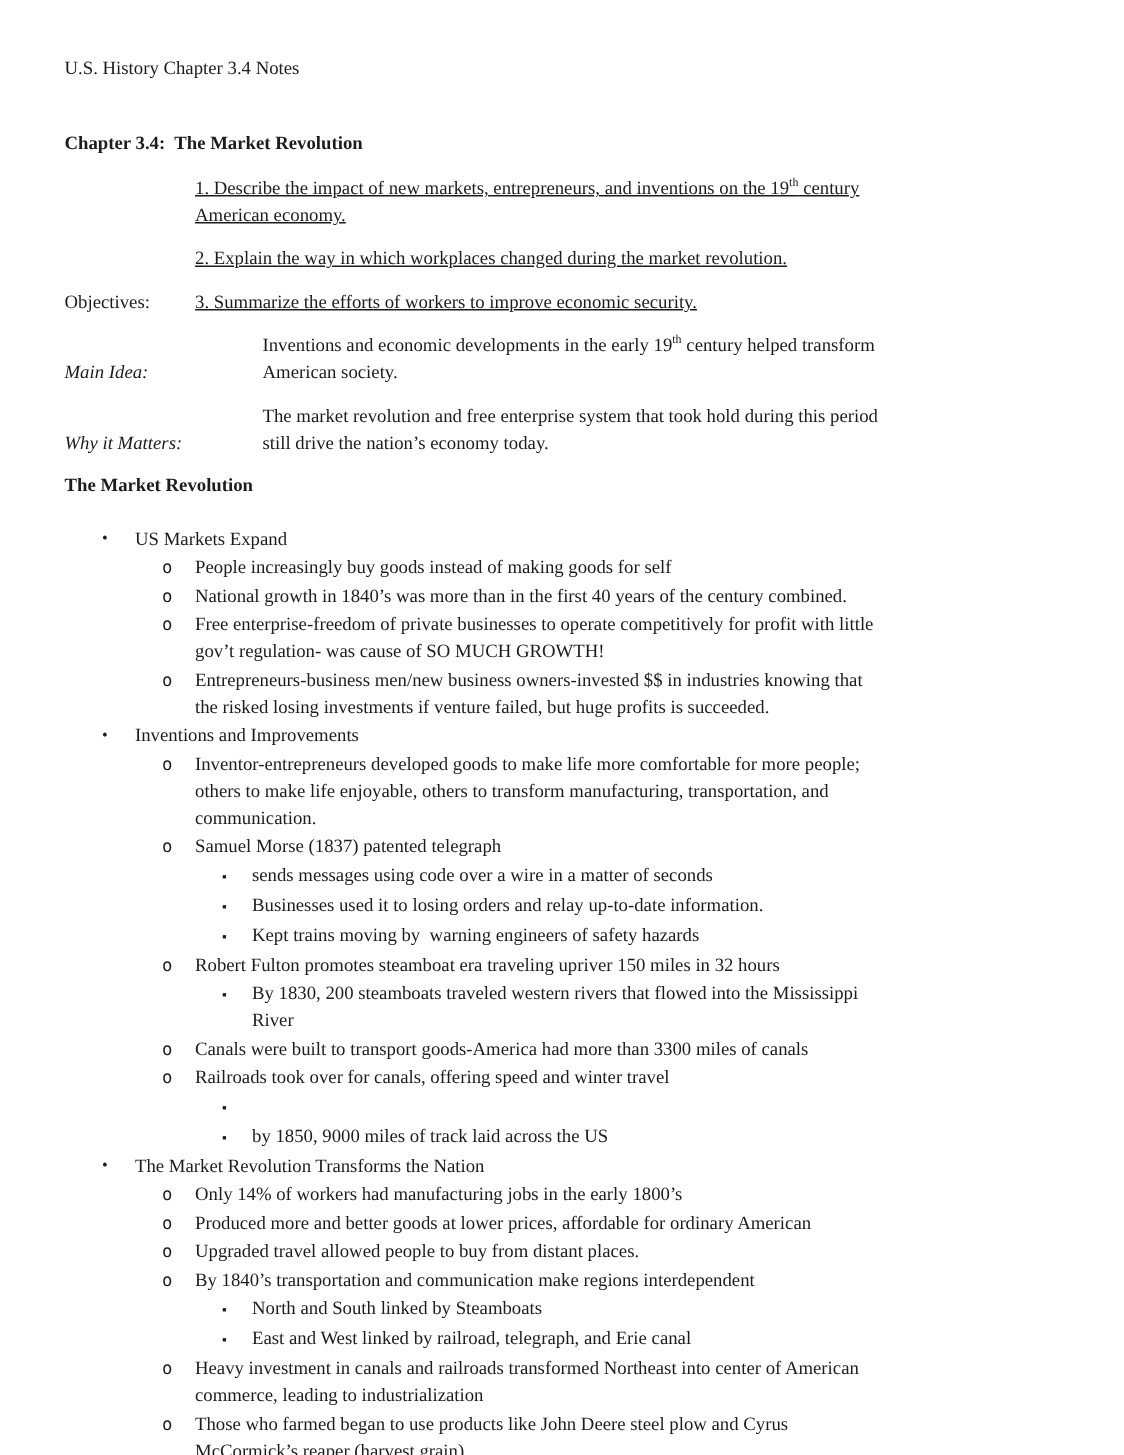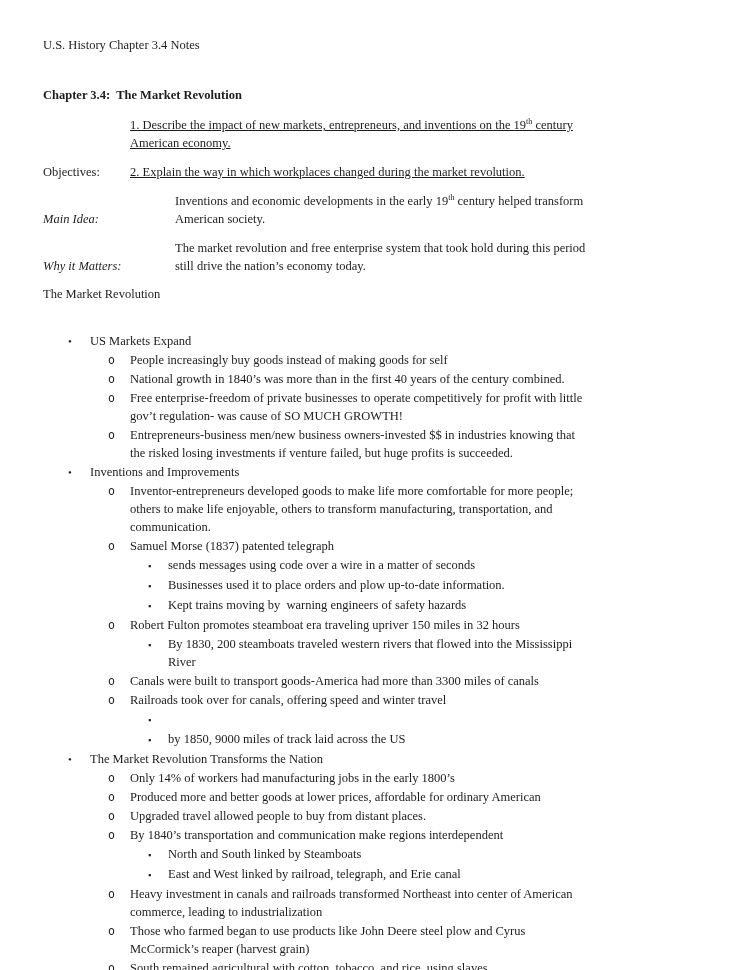--- a/index.html
+++ b/index.html
@@ -24,21 +24,21 @@
   .objectives-items { flex: 1 1 auto; }
   .objectives-items .obj-item { margin: 0 0 11px 0; text-decoration: underline; }
   .objectives-items .obj-item:last-child { margin-bottom: 0; }
 
   .mi-row { margin-top: 11px; }
   .mi-row .row-label { width: 132px; font-style: italic; }
   .mi-text { flex: 1 1 auto; }
 
   sup { font-size: 8px; line-height: 0; vertical-align: super; }
 
-  .section-heading { font-weight: normal; margin: 10px 0 29px 0; }
+  .section-heading { font-weight: bold; margin: 10px 0 18px 0; }
 
   #outline { }
   .li { display: flex; align-items: flex-start; margin-bottom: 1px; white-space: pre-wrap; }
   .li .bullet { flex: 0 0 auto; }
   .li .li-text { flex: 1 1 auto; }
   .l0 { padding-left: 25px; }
   .l0 .bullet { width: 22px; font-size: 11px; }
   .l1 { padding-left: 65px; }
   .l1 .bullet { width: 22px; font-size: 11.5px; font-family: "DejaVu Sans Mono", monospace; }
   .l2 { padding-left: 105px; }
@@ -51,20 +51,21 @@
 
   <p class="doc-header">U.S. History Chapter 3.4 Notes</p>
 
   <p class="chapter-title">Chapter 3.4:  The Market Revolution</p>
 
   <div class="labeled-row objectives-row">
     <div class="row-label">Objectives:</div>
     <div class="objectives-items">
       <p class="obj-item"><span>1. Describe the impact of new markets, entrepreneurs, and inventions on the 19</span><sup>th</sup><span> century American economy.</span></p>
       <p class="obj-item"><span>2. Explain the way in which workplaces changed during the market revolution.</span><sup></sup><span></span></p>
+      <p class="obj-item"><span>3. Summarize the efforts of workers to improve economic security.</span><sup></sup><span></span></p>
     </div>
   </div>
 
   <div class="labeled-row mi-row">
     <div class="row-label">Main Idea:</div>
     <div class="mi-text"><span>Inventions and economic developments in the early 19</span><sup>th</sup><span> century helped transform American society.</span></div>
   </div>
 
   <div class="labeled-row mi-row">
     <div class="row-label">Why it Matters:</div>
@@ -76,21 +77,21 @@
   <div id="outline">
       <div class="li l0"><span class="bullet">•</span><span class="li-text">US Markets Expand</span></div>
       <div class="li l1"><span class="bullet">o</span><span class="li-text">People increasingly buy goods instead of making goods for self</span></div>
       <div class="li l1"><span class="bullet">o</span><span class="li-text">National growth in 1840’s was more than in the first 40 years of the century combined.</span></div>
       <div class="li l1"><span class="bullet">o</span><span class="li-text">Free enterprise-freedom of private businesses to operate competitively for profit with little gov’t regulation- was cause of SO MUCH GROWTH!</span></div>
       <div class="li l1"><span class="bullet">o</span><span class="li-text">Entrepreneurs-business men/new business owners-invested $$ in industries knowing that the risked losing investments if venture failed, but huge profits is succeeded.</span></div>
       <div class="li l0"><span class="bullet">•</span><span class="li-text">Inventions and Improvements</span></div>
       <div class="li l1"><span class="bullet">o</span><span class="li-text">Inventor-entrepreneurs developed goods to make life more comfortable for more people; others to make life enjoyable, others to transform manufacturing, transportation, and communication.</span></div>
       <div class="li l1"><span class="bullet">o</span><span class="li-text">Samuel Morse (1837) patented telegraph</span></div>
       <div class="li l2"><span class="bullet">▪</span><span class="li-text">sends messages using code over a wire in a matter of seconds</span></div>
-      <div class="li l2"><span class="bullet">▪</span><span class="li-text">Businesses used it to place orders and plow up-to-date information.</span></div>
+      <div class="li l2"><span class="bullet">▪</span><span class="li-text">Businesses used it to losing orders and relay up-to-date information.</span></div>
       <div class="li l2"><span class="bullet">▪</span><span class="li-text">Kept trains moving by  warning engineers of safety hazards</span></div>
       <div class="li l1"><span class="bullet">o</span><span class="li-text">Robert Fulton promotes steamboat era traveling upriver 150 miles in 32 hours</span></div>
       <div class="li l2"><span class="bullet">▪</span><span class="li-text">By 1830, 200 steamboats traveled western rivers that flowed into the Mississippi River</span></div>
       <div class="li l1"><span class="bullet">o</span><span class="li-text">Canals were built to transport goods-America had more than 3300 miles of canals</span></div>
       <div class="li l1"><span class="bullet">o</span><span class="li-text">Railroads took over for canals, offering speed and winter travel</span></div>
       <div class="li l2"><span class="bullet">▪</span></div>
       <div class="li l2"><span class="bullet">▪</span><span class="li-text">by 1850, 9000 miles of track laid across the US</span></div>
       <div class="li l0"><span class="bullet">•</span><span class="li-text">The Market Revolution Transforms the Nation</span></div>
       <div class="li l1"><span class="bullet">o</span><span class="li-text">Only 14% of workers had manufacturing jobs in the early 1800’s</span></div>
       <div class="li l1"><span class="bullet">o</span><span class="li-text">Produced more and better goods at lower prices, affordable for ordinary American</span></div>

